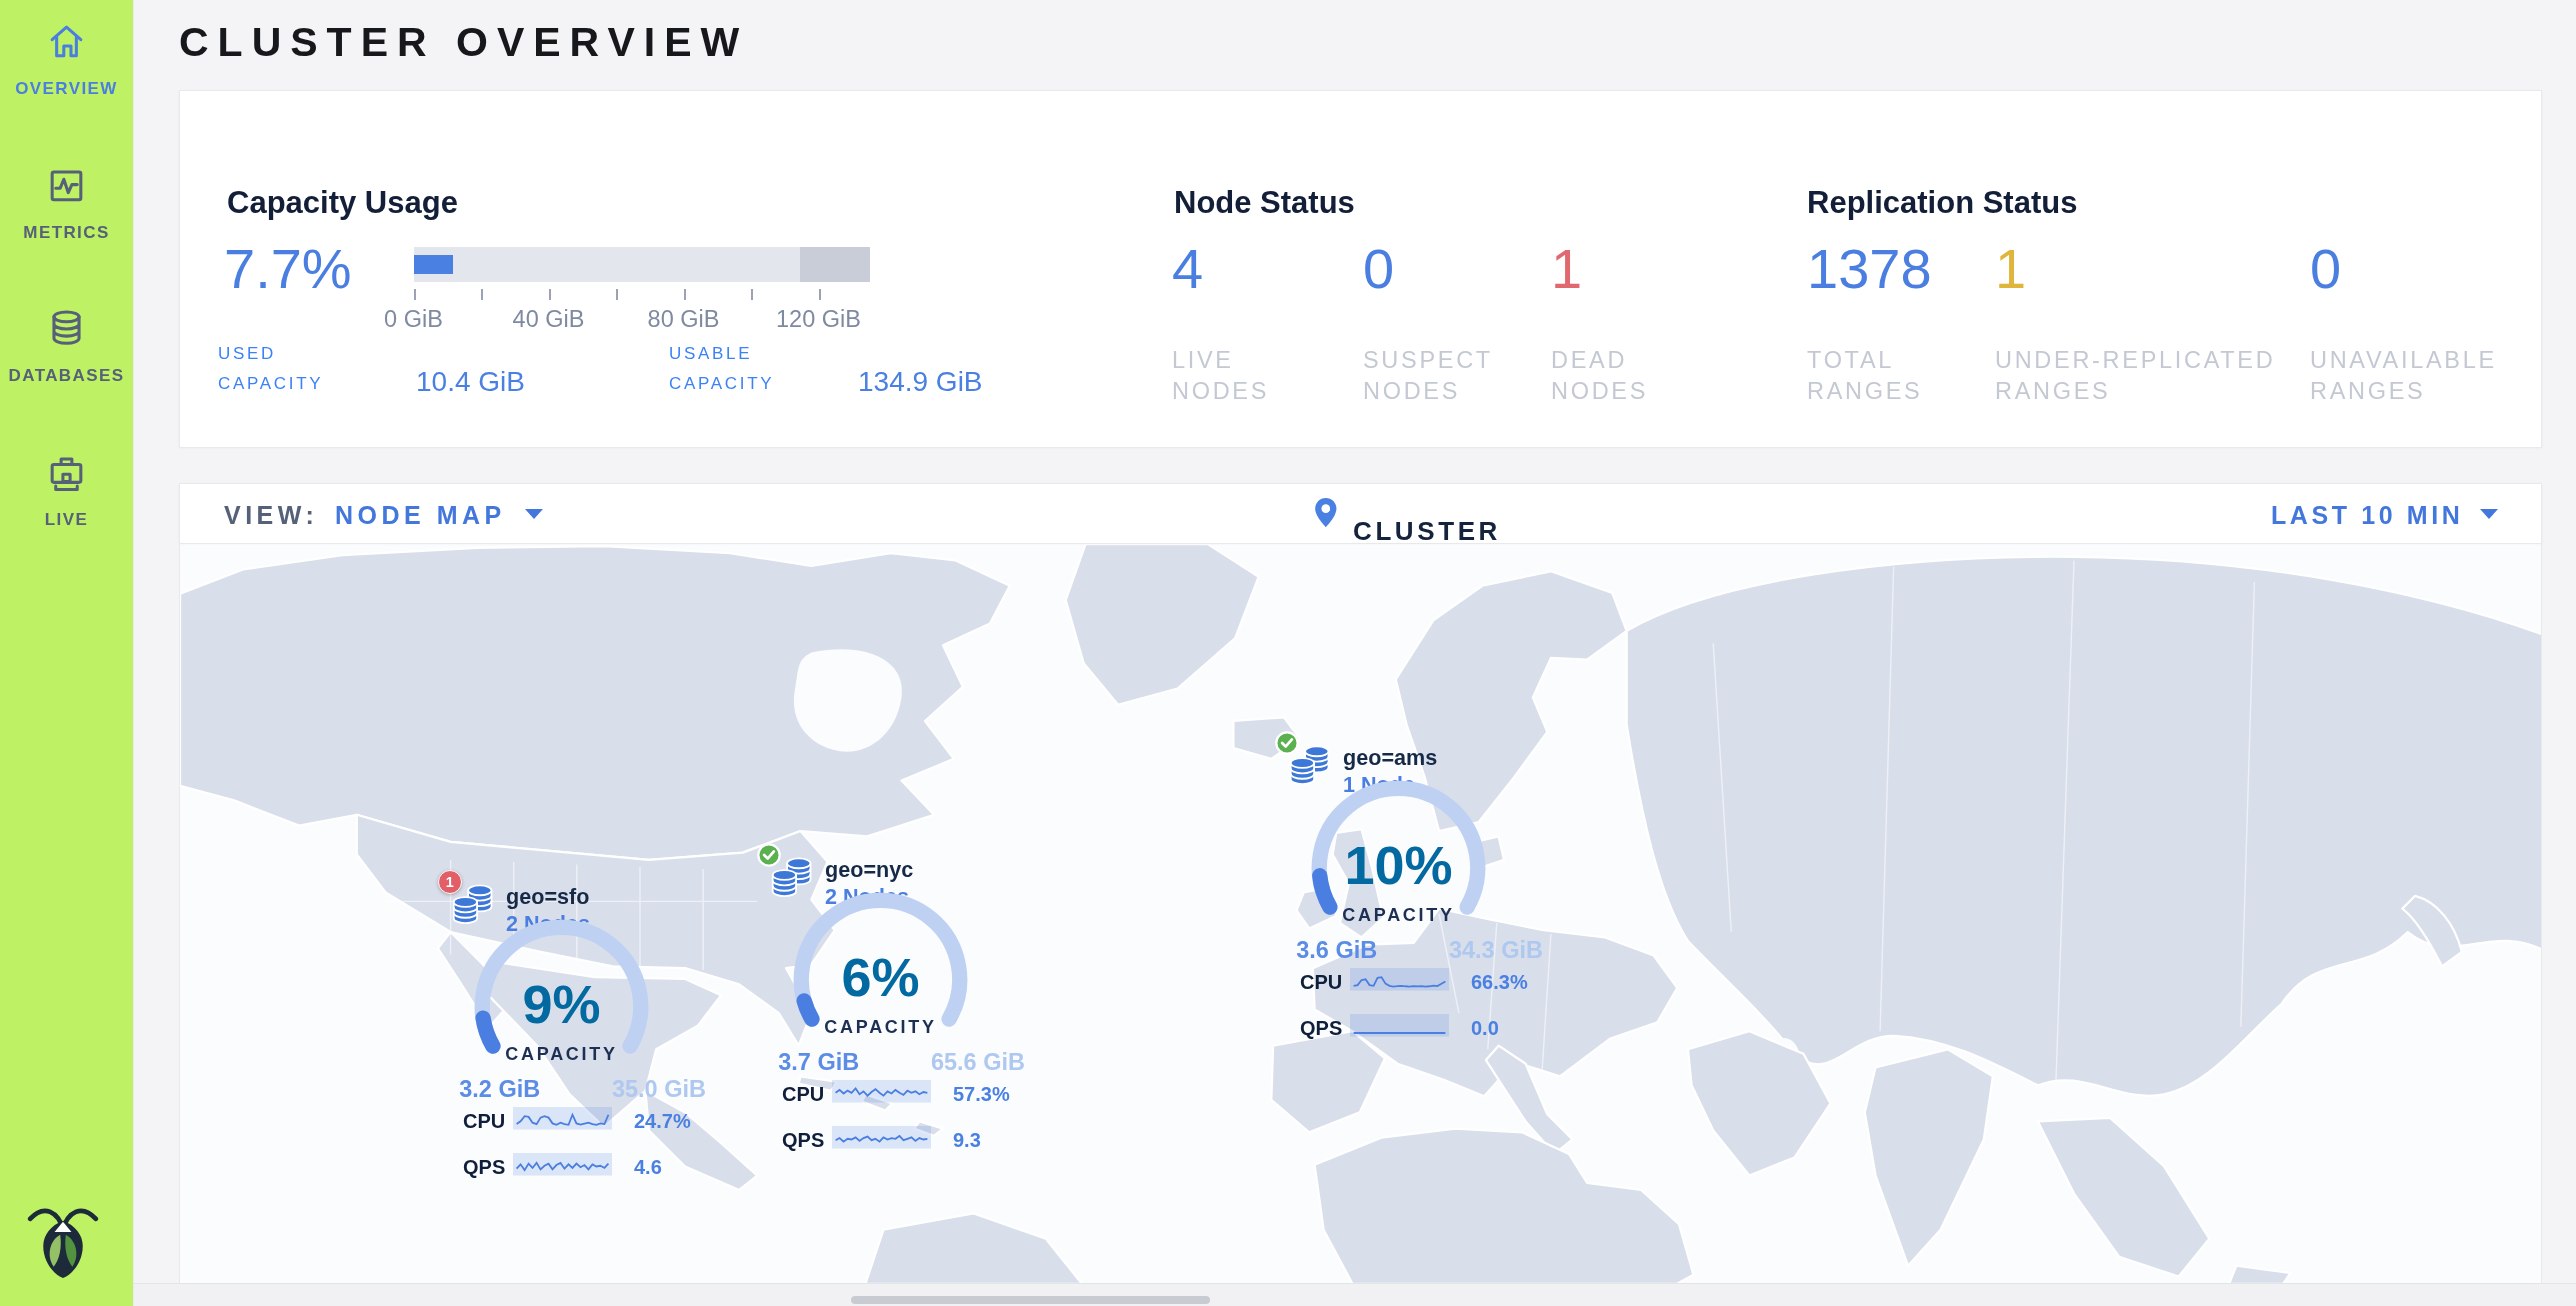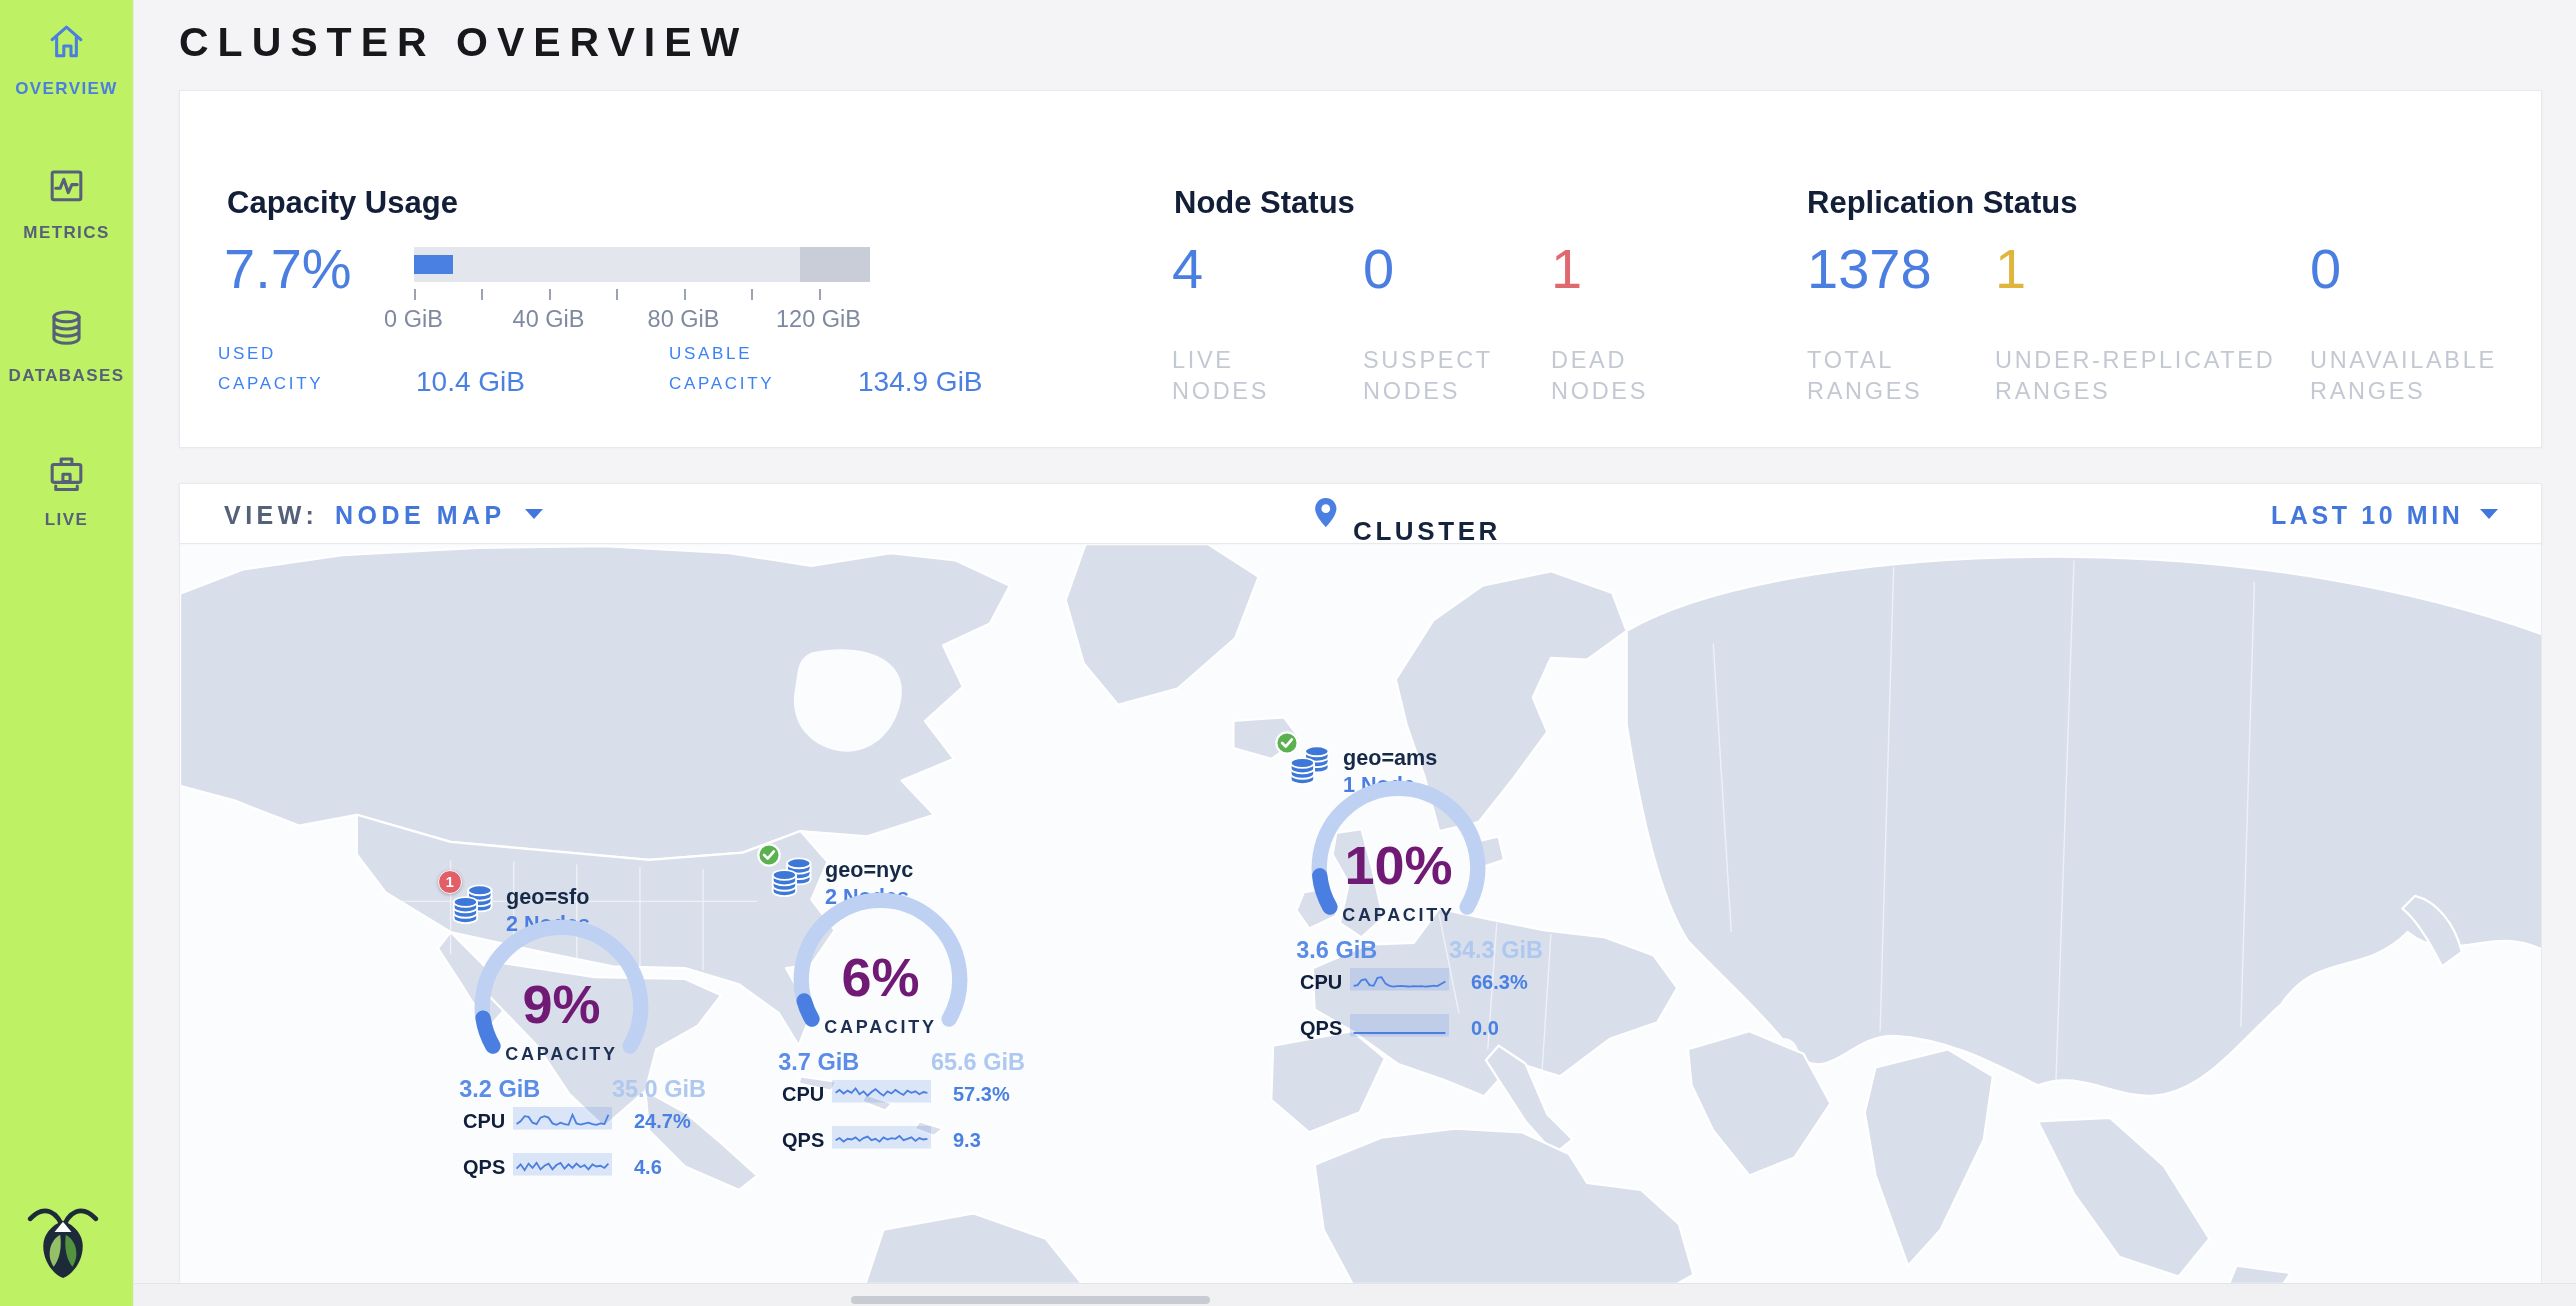--- a/index.html
+++ b/index.html
@@ -63,21 +63,21 @@
   
   .node-group{position:absolute;width:298px;height:307px;}
   .ng-badge{position:absolute;left:3.6px;top:3.6px;width:22.5px;height:22.5px;border-radius:50%;background:#e25f68;border:1.8px solid #ffffff;color:#ffffff;font-size:14.4px;font-weight:700;text-align:center;line-height:22.5px;box-shadow:0 0.9px 3.6px rgba(0,0,0,.25);}
   .ng-check{position:absolute;left:3.6px;top:3.6px;}
   .ng-db{position:absolute;left:16px;top:18px;}
   .ng-locality{position:absolute;left:72px;top:18px;font-size:21.6px;font-weight:700;color:#162947;cursor:pointer;}
   .ng-nodes{position:absolute;left:72px;top:45px;font-size:21.6px;font-weight:700;color:#4a7ee0;cursor:pointer;}
   .ng-gauge{position:absolute;left:33px;top:46px;}
   .g-bg{fill:none;stroke:#bed1f2;stroke-width:17;stroke-linecap:round;}
   .g-val{fill:none;stroke:#4a7ee0;stroke-width:17;stroke-linecap:round;}
-  .ng-pct{position:absolute;left:33px;top:111px;width:189px;text-align:center;font-size:54px;line-height:54px;font-weight:700;color:#701a75;}
+  .ng-pct{position:absolute;left:33px;top:111px;width:189px;text-align:center;font-size:54px;line-height:54px;font-weight:700;color:#0369a1;}
   .ng-cap{position:absolute;left:33px;top:178px;width:189px;text-align:center;font-size:18px;font-weight:700;letter-spacing:2.7px;color:#1d3054;}
   .ng-used{position:absolute;left:7.2px;top:210px;width:117px;text-align:center;font-size:23.5px;font-weight:600;color:#5b8ce6;}
   .ng-total{position:absolute;left:155px;top:210px;width:117px;text-align:right;font-size:23.5px;font-weight:600;color:#aec8f0;}
   .ng-row{position:absolute;left:0;width:298px;height:25px;}
   .ng-cpu{top:241px;}
   .ng-qps{top:269px;margin-top:18px;}
   .ng-metric-label{position:absolute;left:29px;top:2.7px;font-size:20px;font-weight:700;color:#0f1e3a;}
   .ng-metric-value{position:absolute;left:200px;top:2.7px;font-size:20px;font-weight:700;color:#4a80e2;}
   .spark{position:absolute;left:79px;top:0;}
   .spark rect{fill:#4a7ee0;opacity:.18;}

